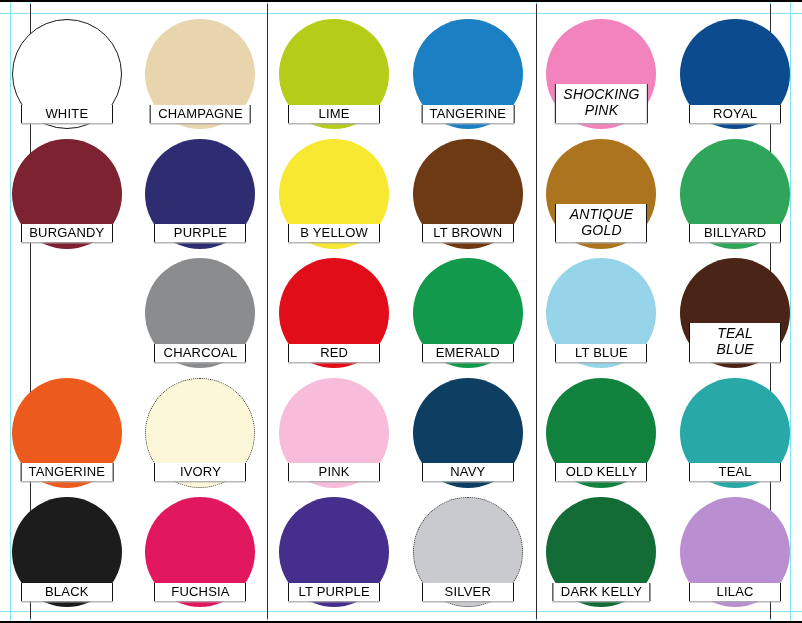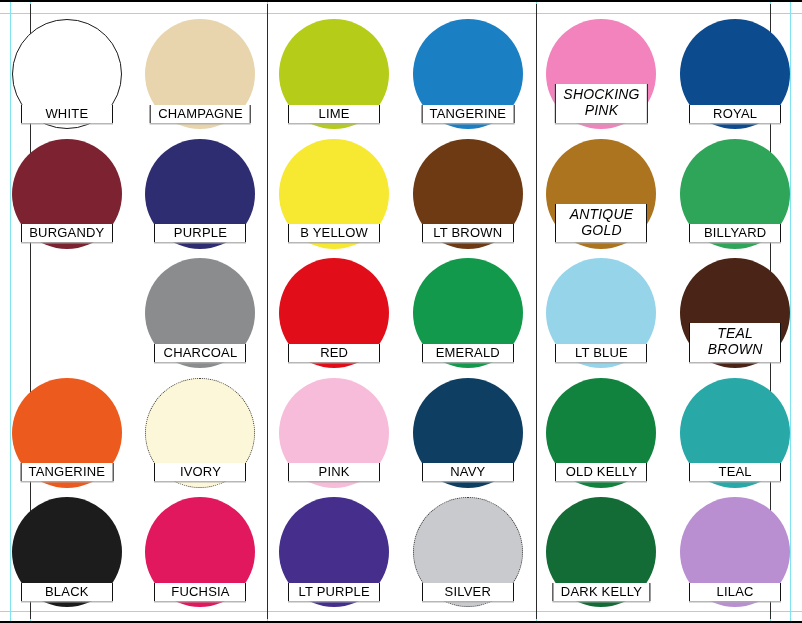--- a/index.html
+++ b/index.html
@@ -225,21 +225,21 @@
       <div class="cell" style="grid-area: 3 / 5;">
         <div class="swatch" style="background: rgb(150, 212, 234);"></div>
         <div class="label-box">
           <span class="ln">LT BLUE</span>
         </div>
       </div>
       <div class="cell" style="grid-area: 3 / 6;">
         <div class="swatch" style="background: rgb(74, 36, 22);"></div>
         <div class="label-box two-line">
           <span class="ln">TEAL</span>
-          <span class="ln">BROWN</span>
+          <span class="ln">BLUE</span>
         </div>
       </div>
       <div class="cell" style="grid-area: 4 / 1;">
         <div class="swatch" style="background: rgb(236, 91, 29);"></div>
         <div class="label-box">
           <span class="ln">TANGERINE</span>
         </div>
       </div>
       <div class="cell" style="grid-area: 4 / 2;">
         <div class="swatch dotted" style="background: rgb(252, 247, 216);"></div>

